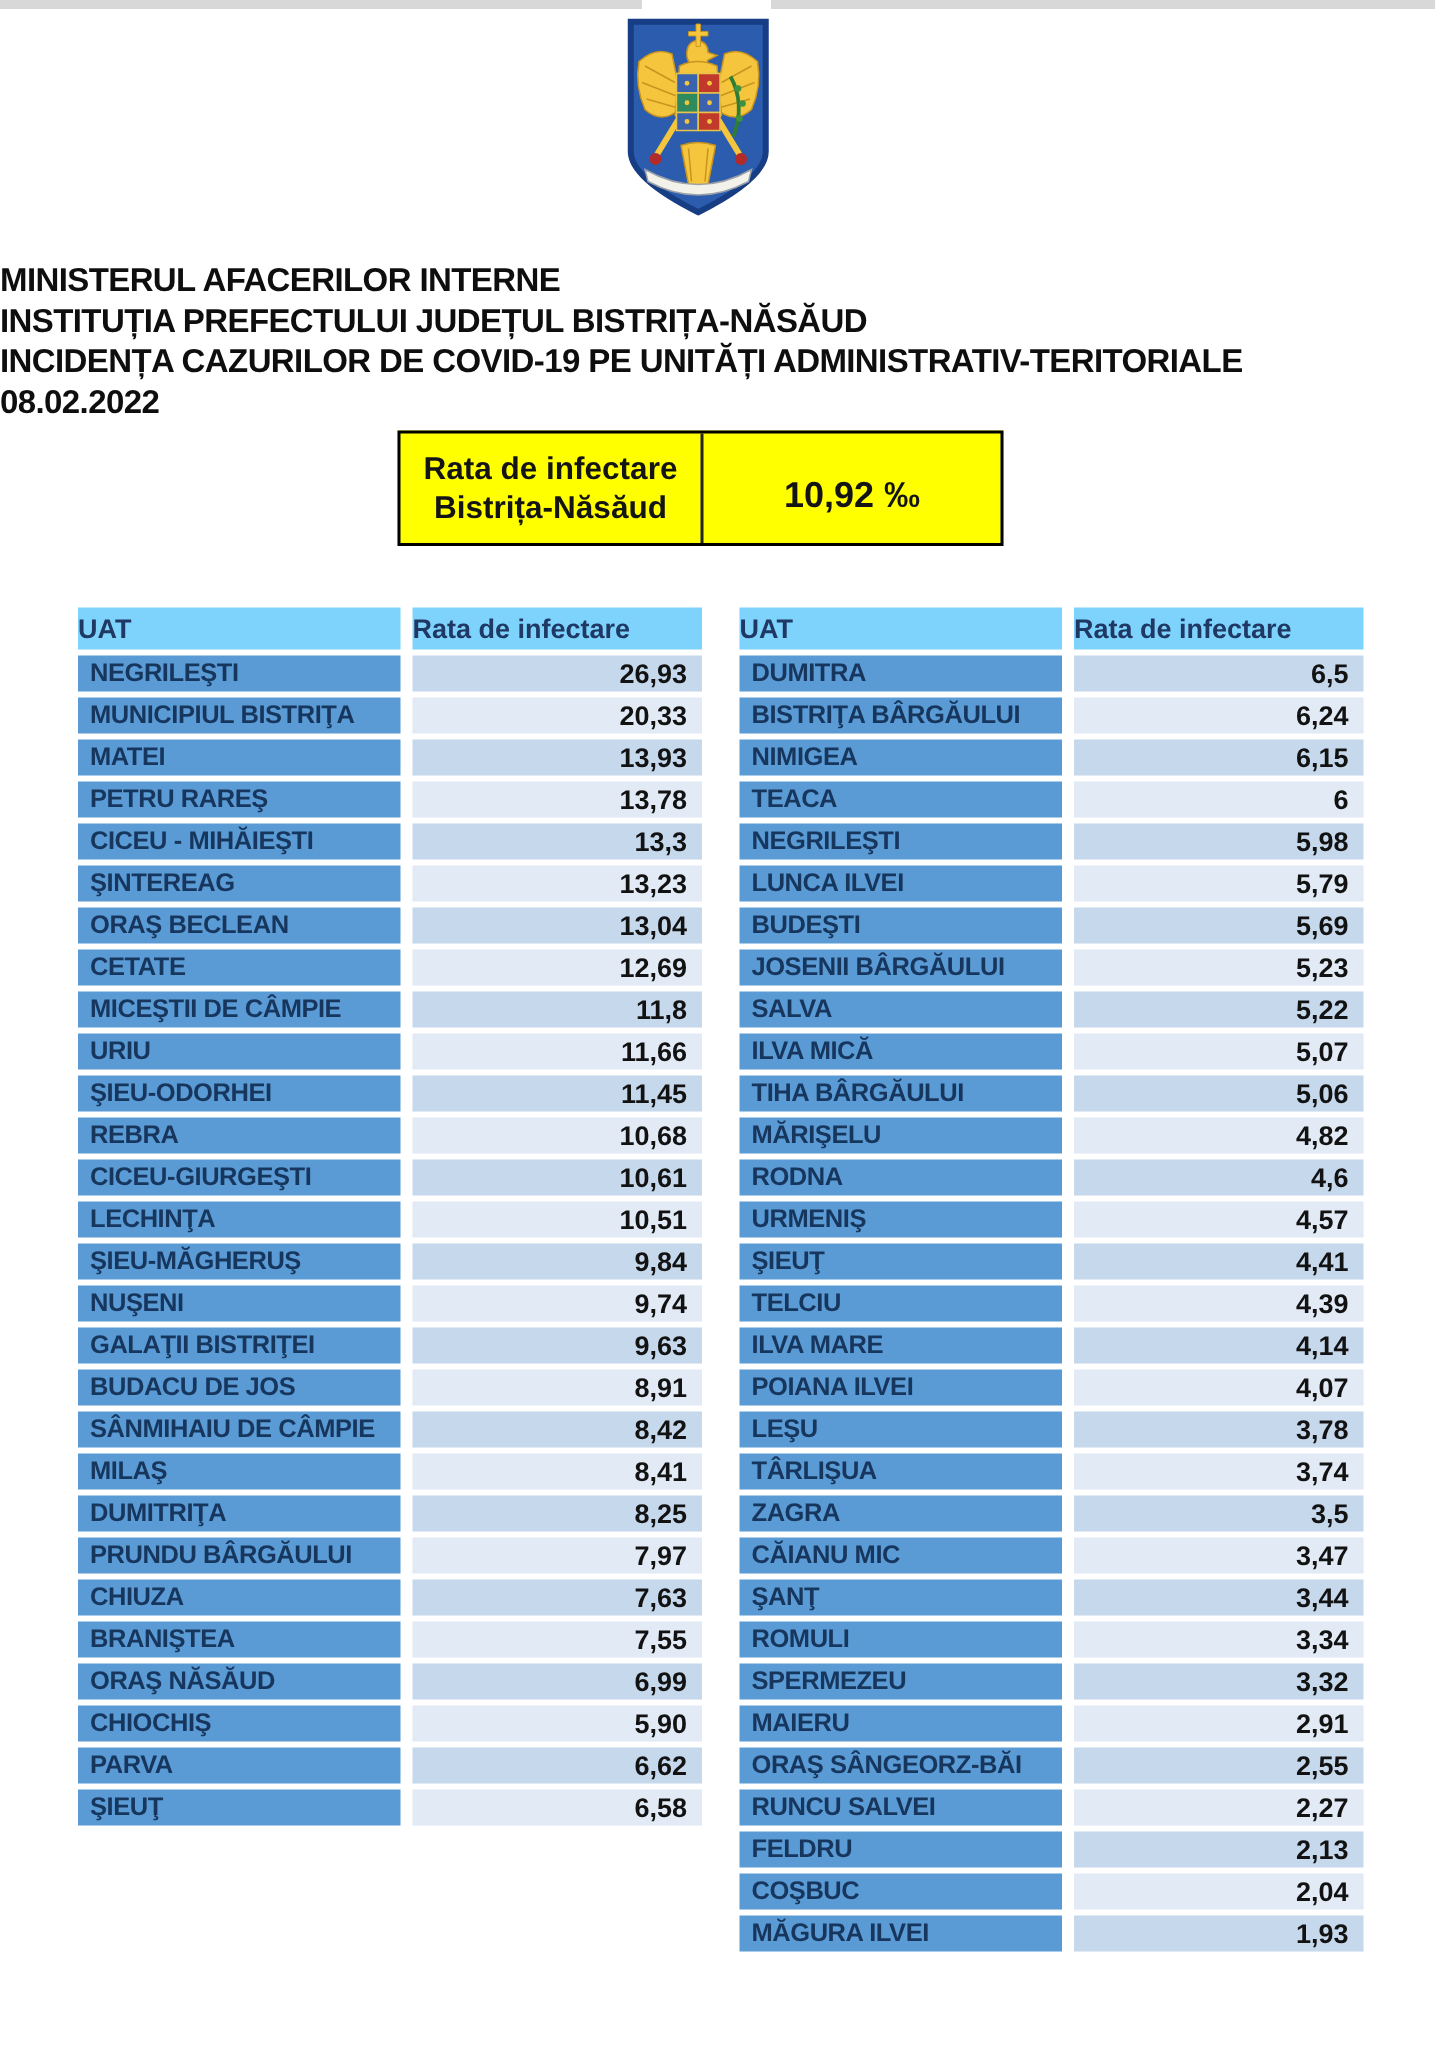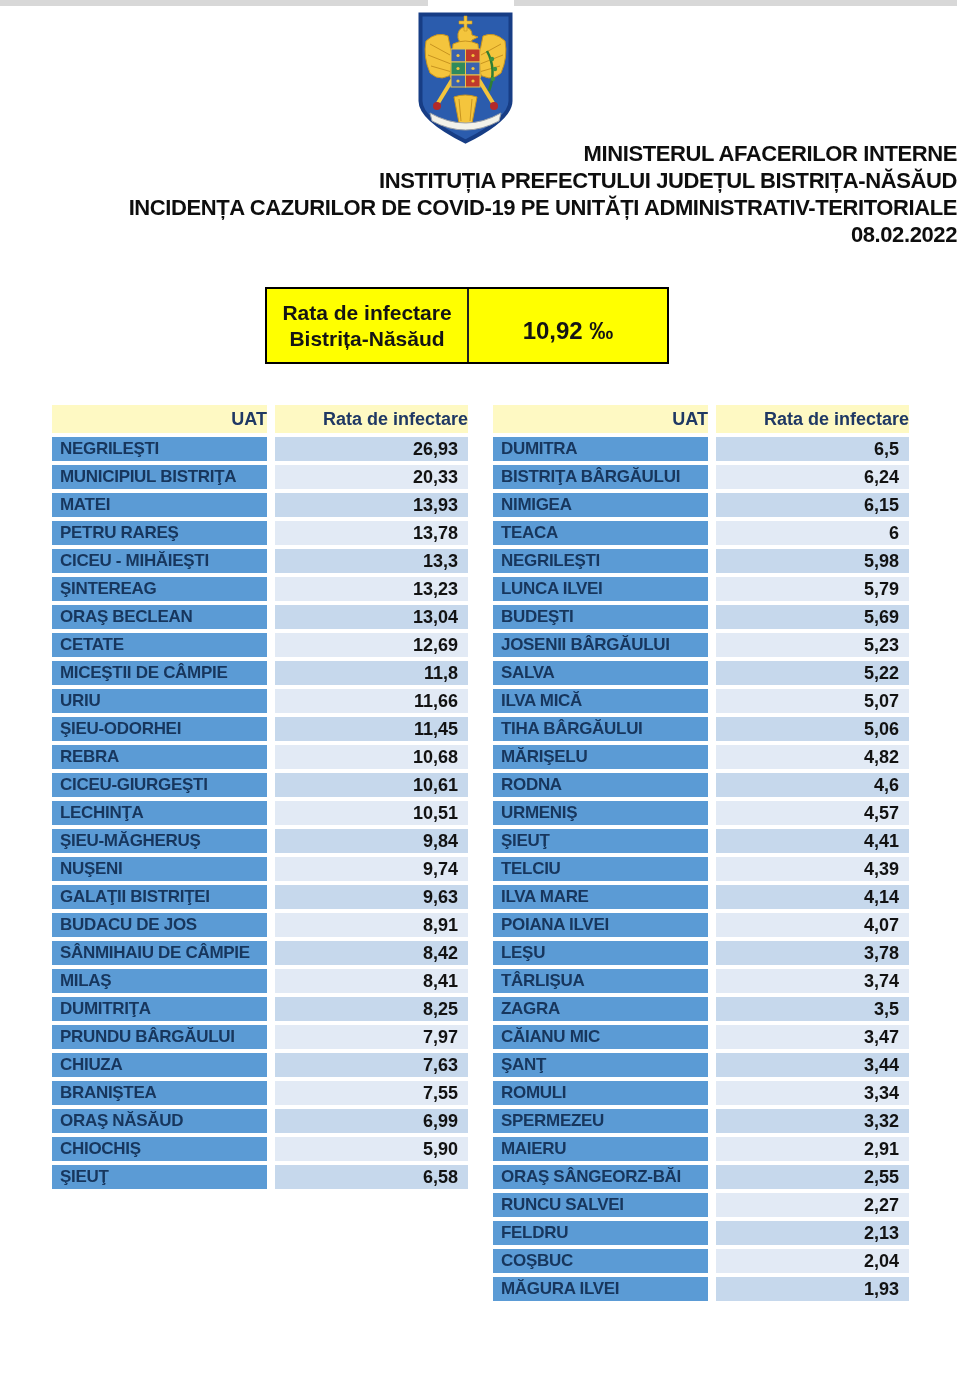--- a/index.html
+++ b/index.html
@@ -14,22 +14,22 @@
 
   
   .top-strip { position: absolute; top: 0; left: 0; width: 957px; height: 6px; background: #d8d8d8; }
   .top-strip .notch { position: absolute; top: 0; left: 428px; width: 86px; height: 6px; background: #ffffff; }
 
   
   .crest { position: absolute; left: 417px; top: 11px; width: 97px; height: 134px; }
 
   
   .title-block {
-    position: absolute; top: 140px; left: 0; width: 957px;
-    text-align: right; font-weight: bold; color: #0e0e0e;
+    position: absolute; top: 173px; left: 0; width: 957px;
+    text-align: left; font-weight: bold; color: #0e0e0e;
     font-size: 22px; line-height: 27px; letter-spacing: -0.4px;
   }
 
   
   .summary-box {
     position: absolute; top: 287px; left: 265px; width: 400px; height: 73px;
     background: #ffff00; border: 2px solid #000; display: flex; box-sizing: content-box;
   }
   .summary-label {
     width: 200px; border-right: 2px solid #222;
@@ -54,21 +54,21 @@
     font-weight: bold; font-size: 17px; line-height: 24px; letter-spacing: -0.3px;
     padding-left: 8px; box-sizing: border-box; white-space: nowrap; overflow: hidden;
   }
   .cell-gap { width: 8px; }
   .cell-rate {
     flex: 1; font-weight: bold; font-size: 18px; line-height: 24px;
     text-align: right; padding-right: 10px; color: #121212; box-sizing: border-box;
   }
 
   .t-head .cell-name, .t-head .cell-rate {
-    background: #fef9c3; color: #1f3864; text-align: right;
+    background: #7dd3fc; color: #1f3864; text-align: left;
     line-height: 28px; padding: 0; font-size: 18px; letter-spacing: 0;
   }
 
   .tbody .t-row:nth-child(odd)  .cell-rate { background: #c6d8ec; }
   .tbody .t-row:nth-child(even) .cell-rate { background: #e2eaf5; }
 </style>
 </head>
 <body>
 
 <div class="page">
@@ -274,20 +274,25 @@
     <div class="cell-name">ORAŞ NĂSĂUD</div>
     <div class="cell-gap"></div>
     <div class="cell-rate">6,99</div>
   </div>
         <div class="t-row">
     <div class="cell-name">CHIOCHIŞ</div>
     <div class="cell-gap"></div>
     <div class="cell-rate">5,90</div>
   </div>
         <div class="t-row">
+    <div class="cell-name">PARVA</div>
+    <div class="cell-gap"></div>
+    <div class="cell-rate">6,62</div>
+  </div>
+        <div class="t-row">
     <div class="cell-name">ŞIEUŢ</div>
     <div class="cell-gap"></div>
     <div class="cell-rate">6,58</div>
   </div>
       </div>
   </div>
 
   <div class="uat-table right">
     <div class="t-row t-head">
       <div class="cell-name">UAT</div>

